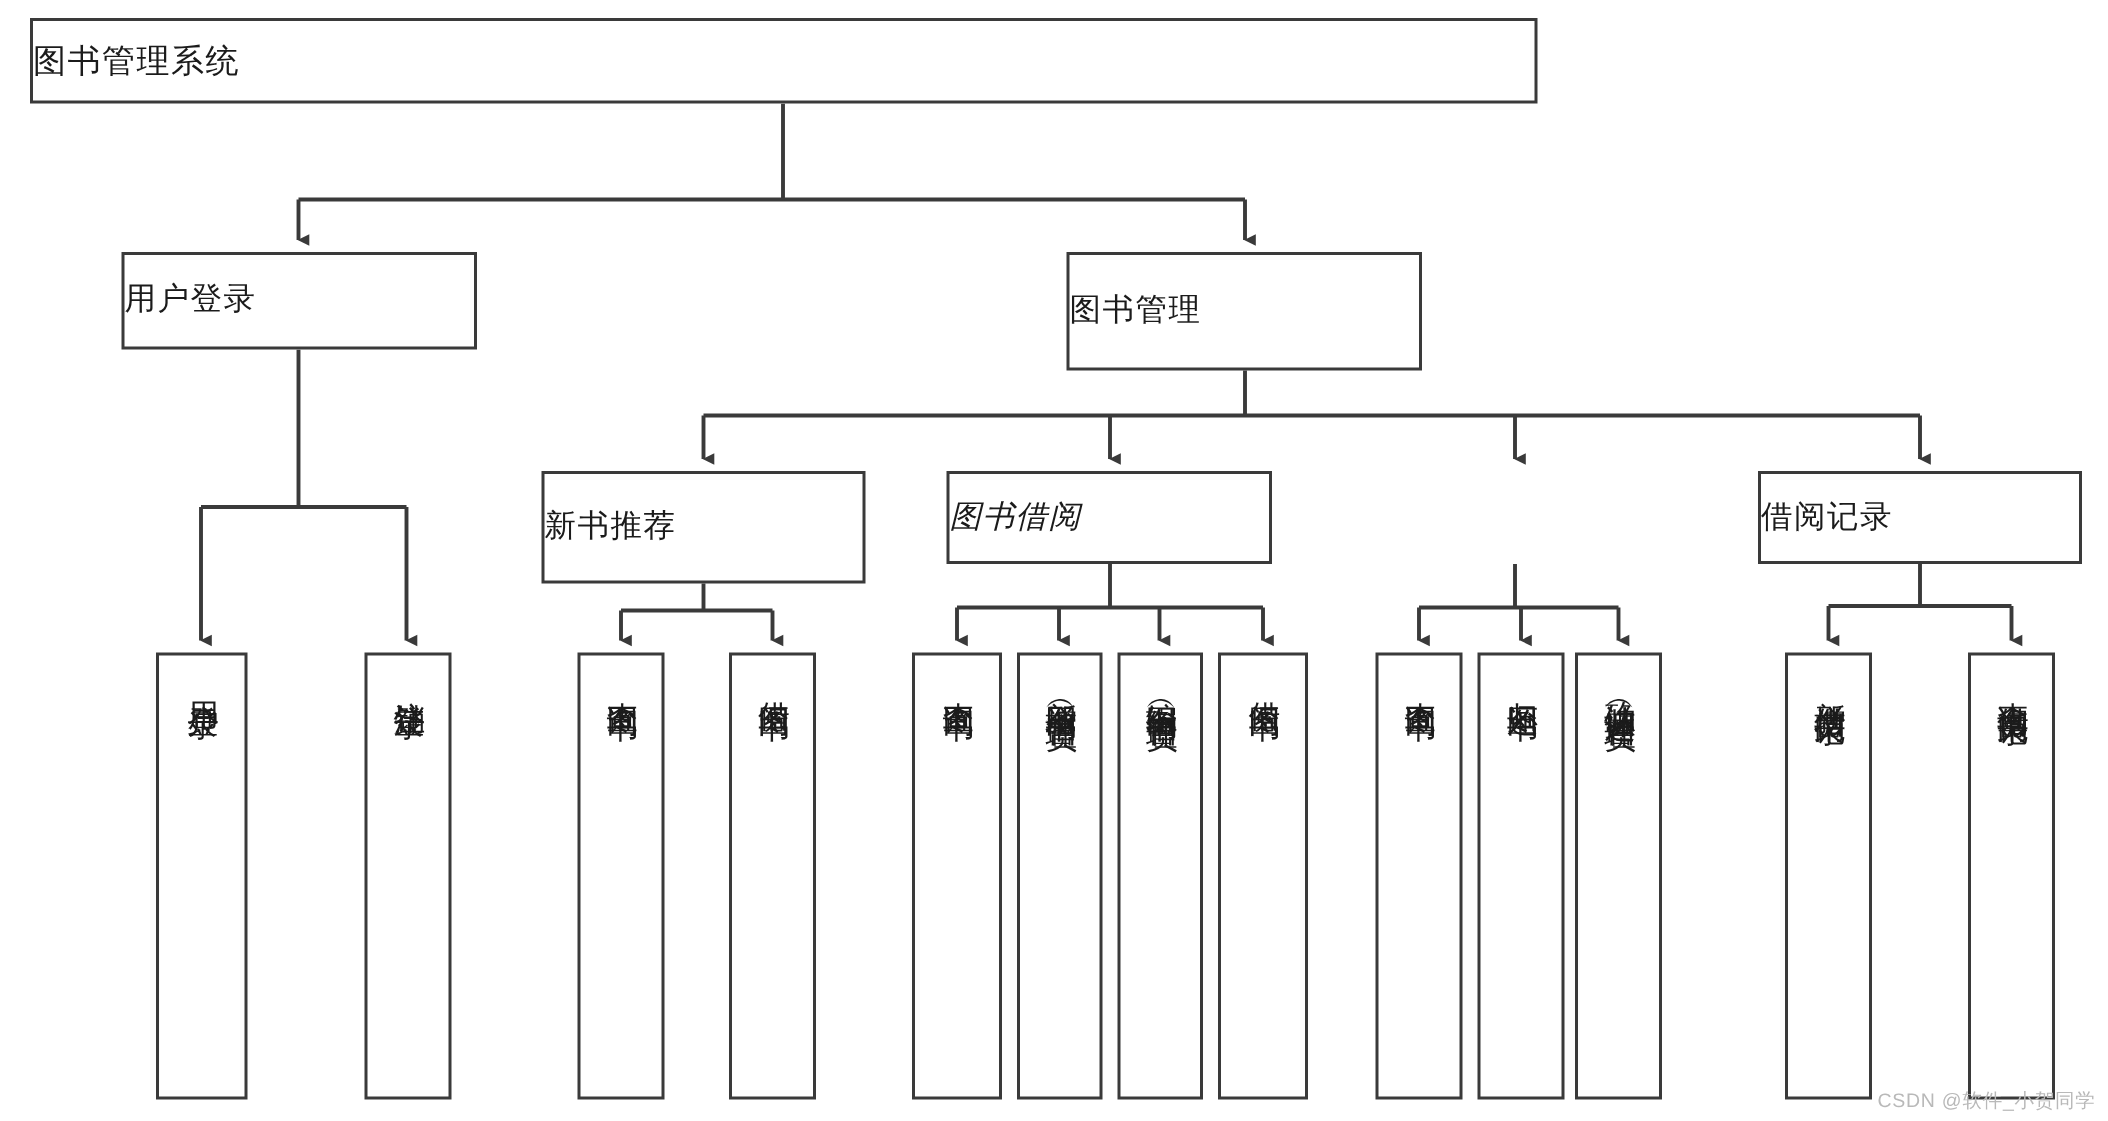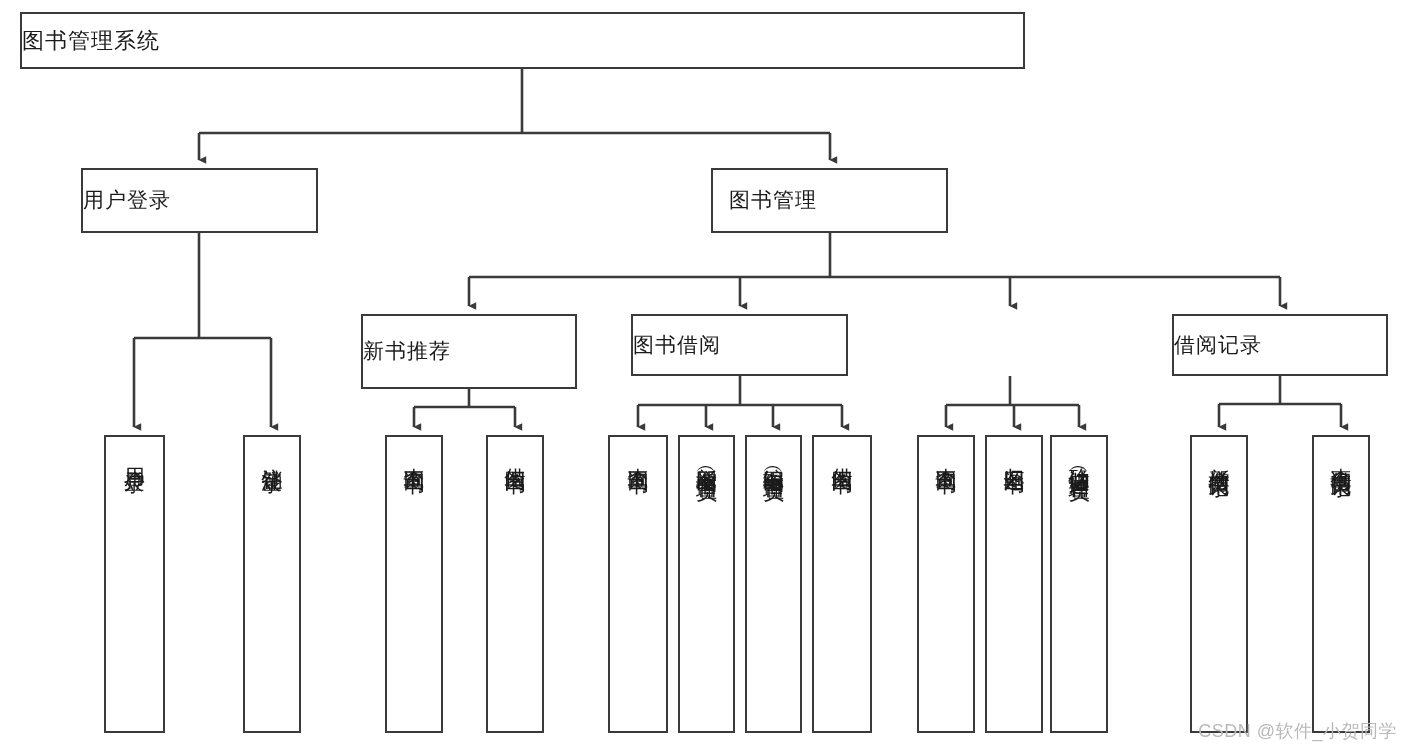--- a/index.html
+++ b/index.html
@@ -62,21 +62,21 @@
     text-orientation: upright;
     font-size: 21px;
     line-height: 1.05;
     letter-spacing: 2px;
     white-space: nowrap;
   }
   .watermark {
     position: absolute;
     right: 8px;
     bottom: 4px;
-    font-size: 18px;
+    font-size: 13px;
     color: #b9b9b9;
     letter-spacing: 0.5px;
     white-space: nowrap;
     z-index: 3;
   }
 </style>
 </head>
 <body>
 
 <div id="diagram">
@@ -131,28 +131,28 @@
     </g>
   </svg>
 
   <div class="node horiz root" style="left:20px; top:12px; width:1005px; height:57px;">
     <span class="label">图书管理系统</span>
   </div>
 
   <div class="node horiz" style="left:81px; top:168px; width:237px; height:65px;">
     <span class="label">用户登录</span>
   </div>
-  <div class="node horiz" style="left:711px; top:168px; width:237px; height:65px;padding-left:16px;">
+  <div class="node horiz" style="left:711px; top:168px; width:237px; height:79px;">
     <span class="label">图书管理</span>
   </div>
 
   <div class="node horiz" style="left:361px; top:314px; width:216px; height:75px;">
     <span class="label">新书推荐</span>
   </div>
-  <div class="node horiz" style="left:631px; top:314px; width:217px; height:62px;">
+  <div class="node horiz" style="left:631px; top:314px; width:217px; height:62px;font-style:italic;">
     <span class="label">图书借阅</span>
   </div>
   <div class="node horiz" style="left:1172px; top:314px; width:216px; height:62px;">
     <span class="label">借阅记录</span>
   </div>
 
   <div class="node vert" style="left:104px; top:435px; width:61px; height:298px;">
     <span class="label">用户登录</span>
   </div>
   <div class="node vert" style="left:243px; top:435px; width:58px; height:298px;">

